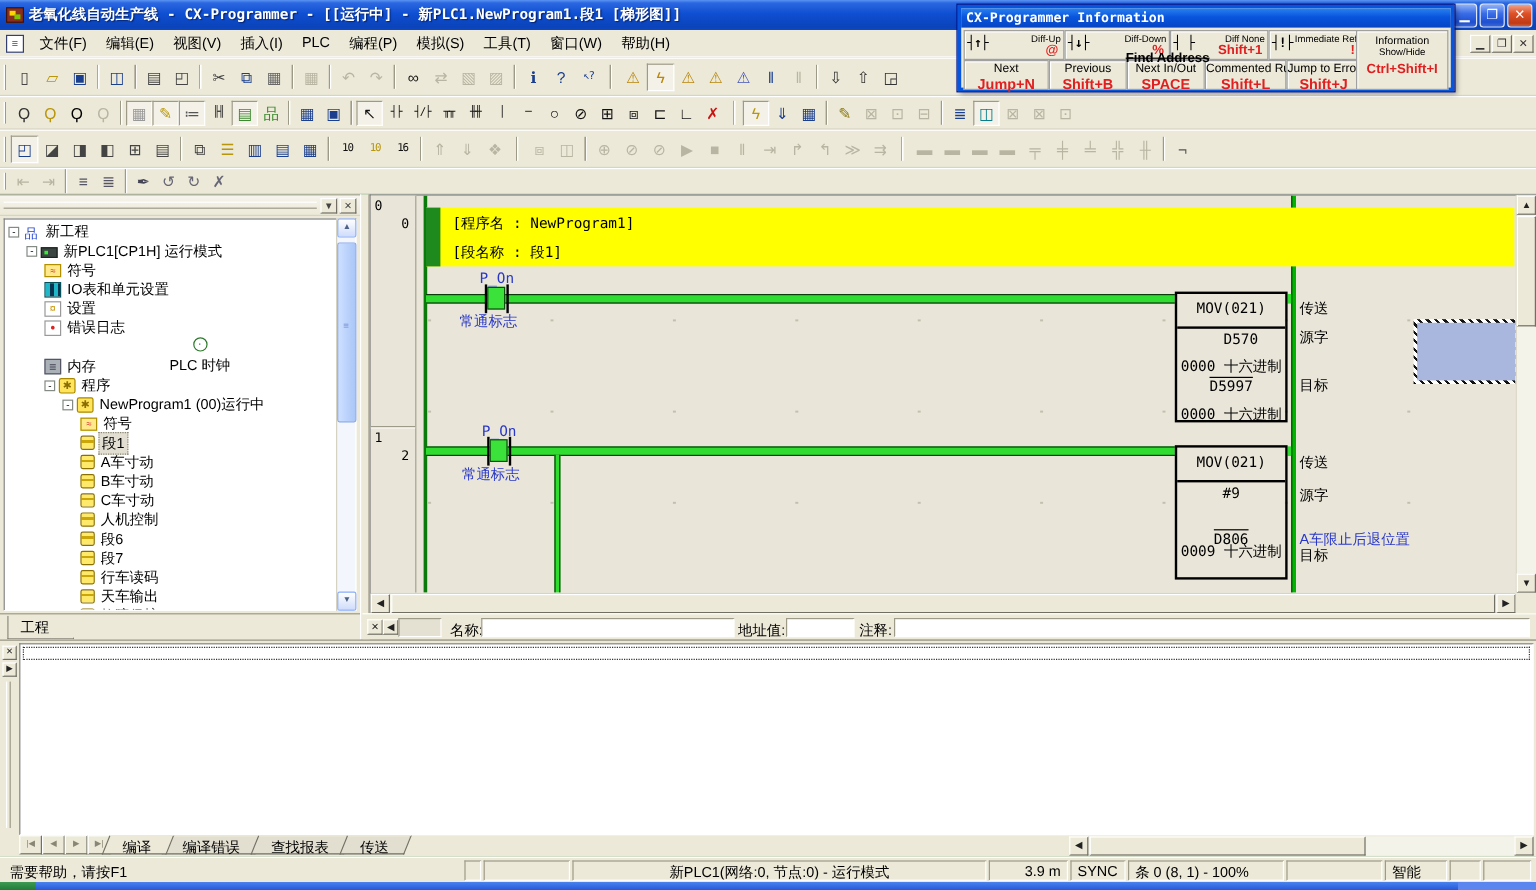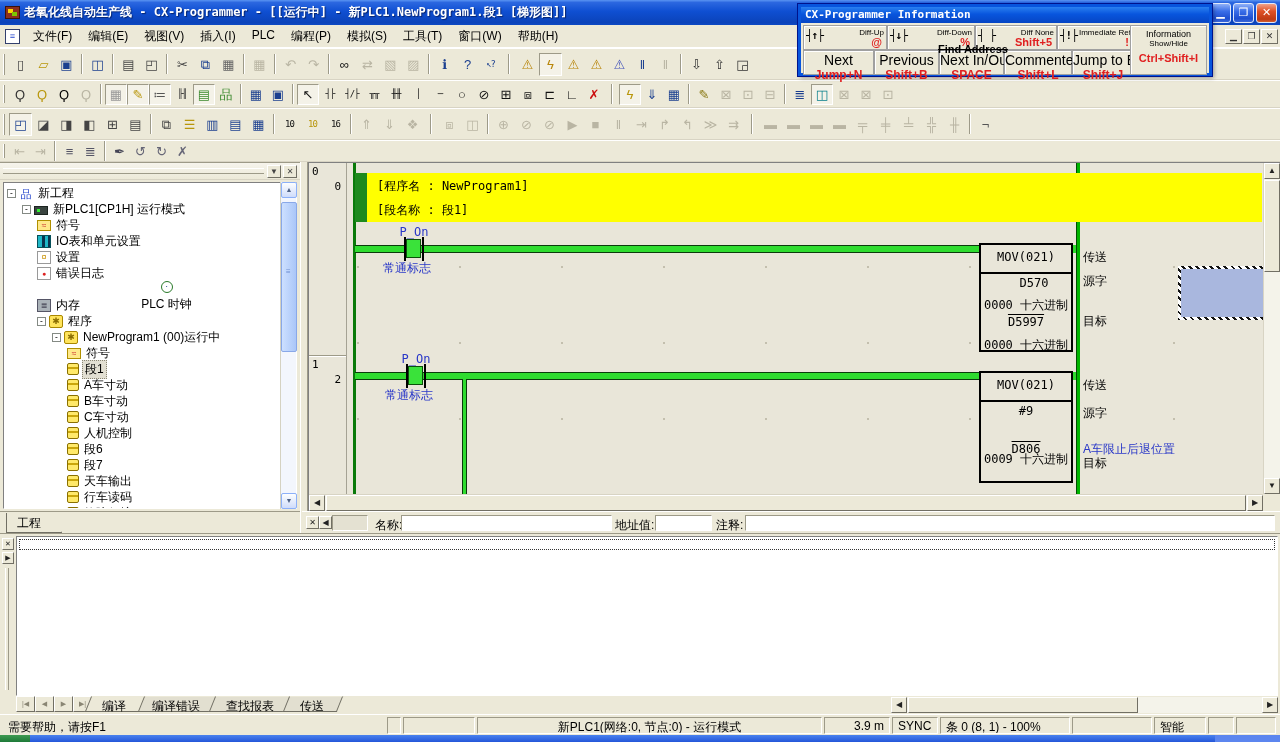--- a/index.html
+++ b/index.html
@@ -189,21 +189,21 @@
   .popup{position:absolute;left:798px;top:4px;width:414px;height:72px;border:3px solid #0855dd;outline:1px solid #00138c;
     background:#ece9d8;z-index:50;box-shadow:2px 2px 4px rgba(0,0,20,.35);}
   .p-title{height:16px;background:linear-gradient(180deg,#2a80f0,#0855dd 45%,#0645c4);color:#fff;font-weight:bold;
     font:bold 11px/16px "DejaVu Sans Mono",monospace;padding-left:4px;}
   .p-body{position:absolute;left:2px;right:2px;top:18px;bottom:2px;}
   .p-row{display:flex;height:25px;}
   .pc{position:relative;flex:none;border:1px solid #a0a0a0;box-shadow:inset 1px 1px 0 #fff;background:#ece9d8;}
   .pcsym{position:absolute;left:2px;top:4px;font:bold 11px/1 "DejaVu Sans Mono",monospace;letter-spacing:-1px;color:#000;}
   .pclabel{position:absolute;right:2px;top:2px;font-size:8px;color:#000;white-space:nowrap;}
   .pckey{position:absolute;right:4px;bottom:1px;font-size:11px;font-weight:bold;color:#e02020;}
-  .pc.b .pclabel{position:static;display:block;text-align:center;font-size:14px;padding-top:1px;}
+  .pc.b .pclabel{position:static;display:block;text-align:center;font-size:10px;padding-top:1px;}
   .pc.b .pckey{position:static;display:block;text-align:center;font-size:12px;}
   .p-info{position:absolute;right:0;top:0;width:77px;height:50px;border:1px solid #a0a0a0;box-shadow:inset 1px 1px 0 #fff;
     text-align:center;background:#ece9d8;}
   .p-info .l1{font-size:9px;padding-top:3px;} .p-info .l2{font-size:8px;}
   .p-info .key{font-size:11px;font-weight:bold;color:#e02020;padding-top:4px;}
   .p-find{position:absolute;left:60px;top:18px;width:220px;text-align:center;font:bold 11px "Liberation Sans",sans-serif;
     color:#000;text-decoration:line-through;z-index:3;}
 </style>
 </head>
 <body>
@@ -641,21 +641,21 @@
             <span class="pckey">@</span>
           </div>
           <div class="pc" style="width: 88px;">
             <span class="pcsym">┤↓├</span>
             <span class="pclabel">Diff-Down</span>
             <span class="pckey">%</span>
           </div>
           <div class="pc" style="width: 82px;">
             <span class="pcsym">┤ ├</span>
             <span class="pclabel">Diff None</span>
-            <span class="pckey">Shift+5</span>
+            <span class="pckey">Shift+1</span>
           </div>
           <div class="pc" style="width: 77px;">
             <span class="pcsym">┤!├</span>
             <span class="pclabel">Immediate Ref</span>
             <span class="pckey">!</span>
           </div>
         </div>
       <div class="p-row">
           <div class="pc b" style="width: 71px;">
             <span class="pclabel">Next</span>
@@ -765,25 +765,25 @@
         <div class="trow" style="padding-left: 63px;">
           <span class="ti ti-section"></span>
           <span class="tlabel">段6</span>
         </div>
         <div class="trow" style="padding-left: 63px;">
           <span class="ti ti-section"></span>
           <span class="tlabel">段7</span>
         </div>
         <div class="trow" style="padding-left: 63px;">
           <span class="ti ti-section"></span>
+          <span class="tlabel">行车读码</span>
+        </div>
+        <div class="trow" style="padding-left: 63px;">
+          <span class="ti ti-section"></span>
           <span class="tlabel">天车输出</span>
-        </div>
-        <div class="trow" style="padding-left: 63px;">
-          <span class="ti ti-section"></span>
-          <span class="tlabel">行车读码</span>
         </div>
         <div class="trow" style="padding-left: 63px;">
           <span class="ti ti-section"></span>
           <span class="tlabel">故障保护</span>
         </div>
       </div>
     <div class="tscroll">
       <span class="tsb up">▲</span>
       <span class="tthumb"></span>
       <span class="tsb down">▼</span>

